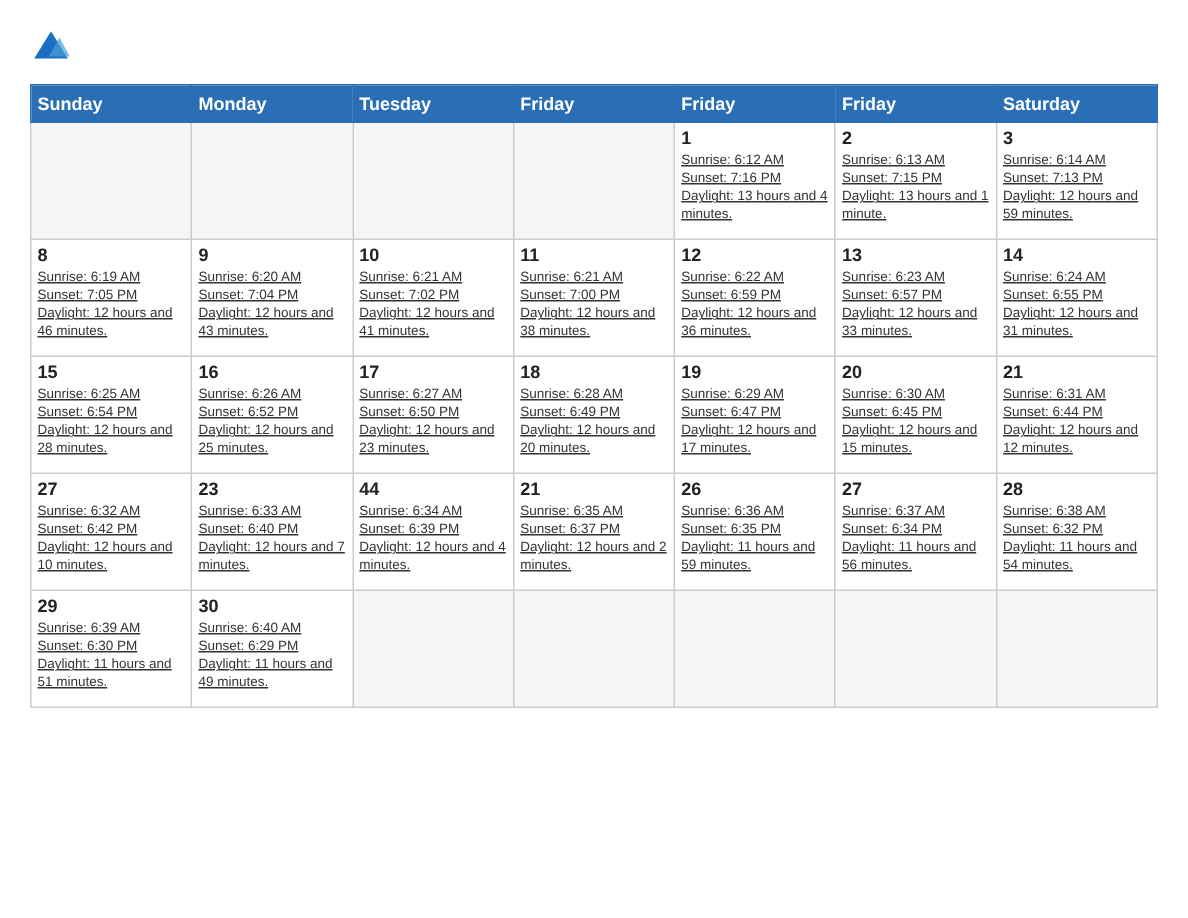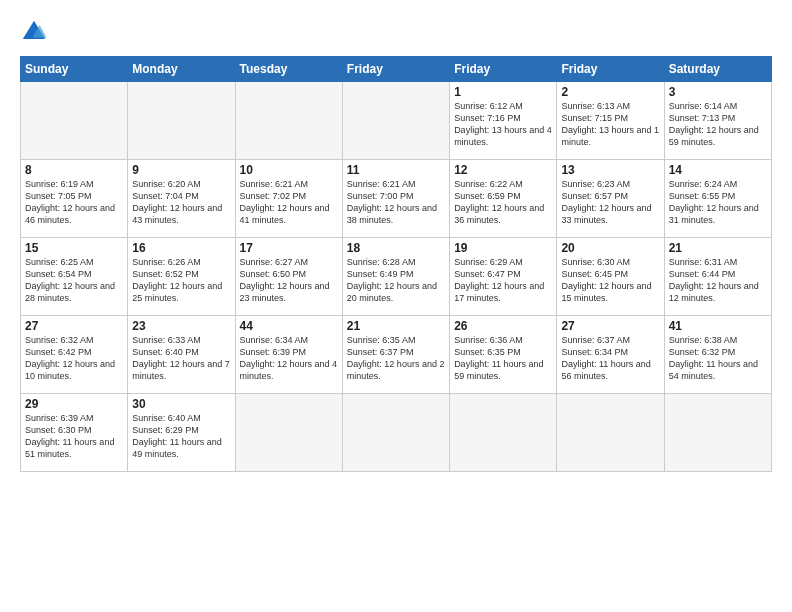--- a/index.html
+++ b/index.html
@@ -89,20 +89,21 @@
       font-size: 12px;
       font-weight: bold;
       color: #222;
       display: block;
       margin-bottom: 1px;
     }
     .day-info {
       font-size: 9px;
       color: #333;
       line-height: 1.35;
+      text-decoration: underline;
     }
   </style>
 </head>
 <body>
 
 <div class="page">
   <div class="header">
     <div class="logo">
       <svg class="logo-icon" viewBox="0 0 40 40">
         <polygon points="20,4 36,30 4,30" fill="#1a6fc4"></polygon>
@@ -159,21 +160,21 @@
           <td><span class="day-num">20</span><span class="day-info">Sunrise: 6:30 AM<br>Sunset: 6:45 PM<br>Daylight: 12 hours and 15 minutes.</span></td>
           <td><span class="day-num">21</span><span class="day-info">Sunrise: 6:31 AM<br>Sunset: 6:44 PM<br>Daylight: 12 hours and 12 minutes.</span></td>
         </tr>
         <tr>
           <td><span class="day-num">27</span><span class="day-info">Sunrise: 6:32 AM<br>Sunset: 6:42 PM<br>Daylight: 12 hours and 10 minutes.</span></td>
           <td><span class="day-num">23</span><span class="day-info">Sunrise: 6:33 AM<br>Sunset: 6:40 PM<br>Daylight: 12 hours and 7 minutes.</span></td>
           <td><span class="day-num">44</span><span class="day-info">Sunrise: 6:34 AM<br>Sunset: 6:39 PM<br>Daylight: 12 hours and 4 minutes.</span></td>
           <td><span class="day-num">21</span><span class="day-info">Sunrise: 6:35 AM<br>Sunset: 6:37 PM<br>Daylight: 12 hours and 2 minutes.</span></td>
           <td><span class="day-num">26</span><span class="day-info">Sunrise: 6:36 AM<br>Sunset: 6:35 PM<br>Daylight: 11 hours and 59 minutes.</span></td>
           <td><span class="day-num">27</span><span class="day-info">Sunrise: 6:37 AM<br>Sunset: 6:34 PM<br>Daylight: 11 hours and 56 minutes.</span></td>
-          <td><span class="day-num">41</span><span class="day-info">Sunrise: 6:38 AM<br>Sunset: 6:32 PM<br>Daylight: 11 hours and 54 minutes.</span></td>
+          <td><span class="day-num">28</span><span class="day-info">Sunrise: 6:38 AM<br>Sunset: 6:32 PM<br>Daylight: 11 hours and 54 minutes.</span></td>
         </tr>
         <tr>
           <td><span class="day-num">29</span><span class="day-info">Sunrise: 6:39 AM<br>Sunset: 6:30 PM<br>Daylight: 11 hours and 51 minutes.</span></td>
           <td><span class="day-num">30</span><span class="day-info">Sunrise: 6:40 AM<br>Sunset: 6:29 PM<br>Daylight: 11 hours and 49 minutes.</span></td>
           <td class="empty"></td>
           <td class="empty"></td>
           <td class="empty"></td>
           <td class="empty"></td>
           <td class="empty"></td>
         </tr>

